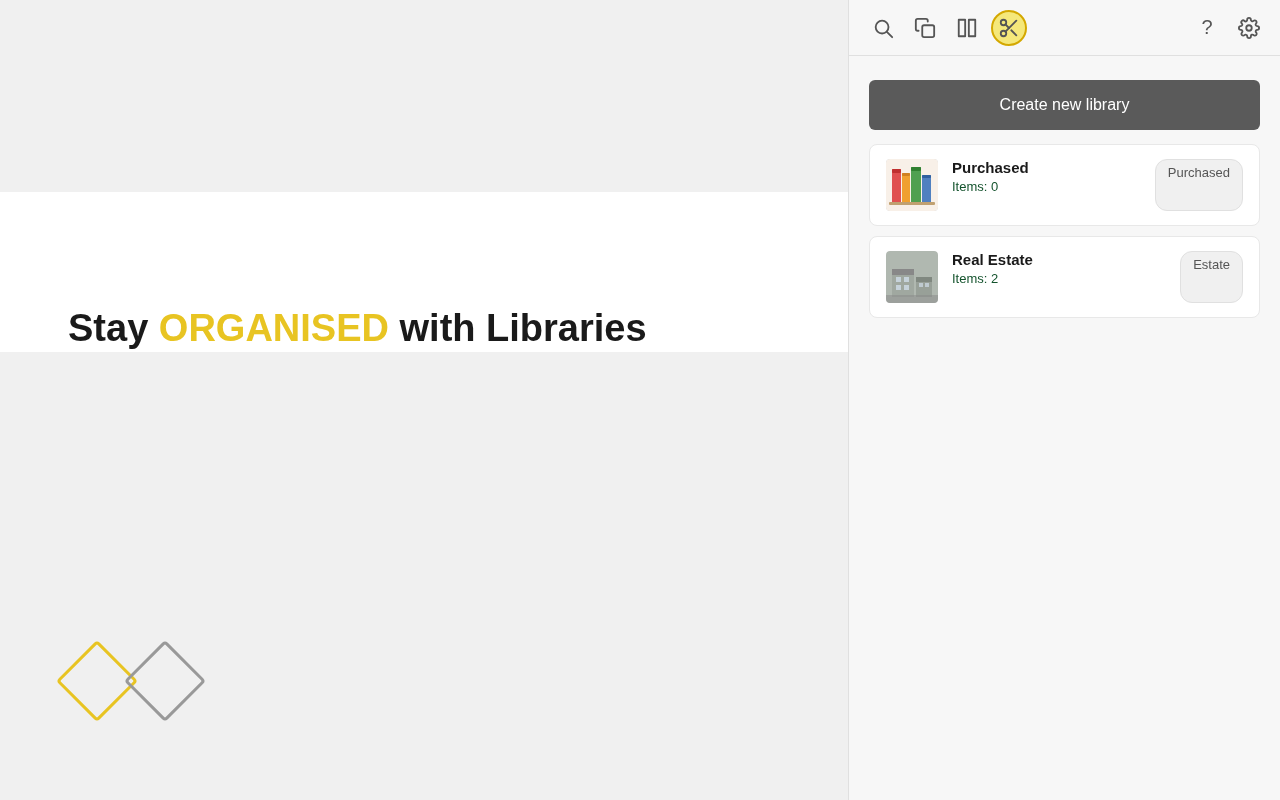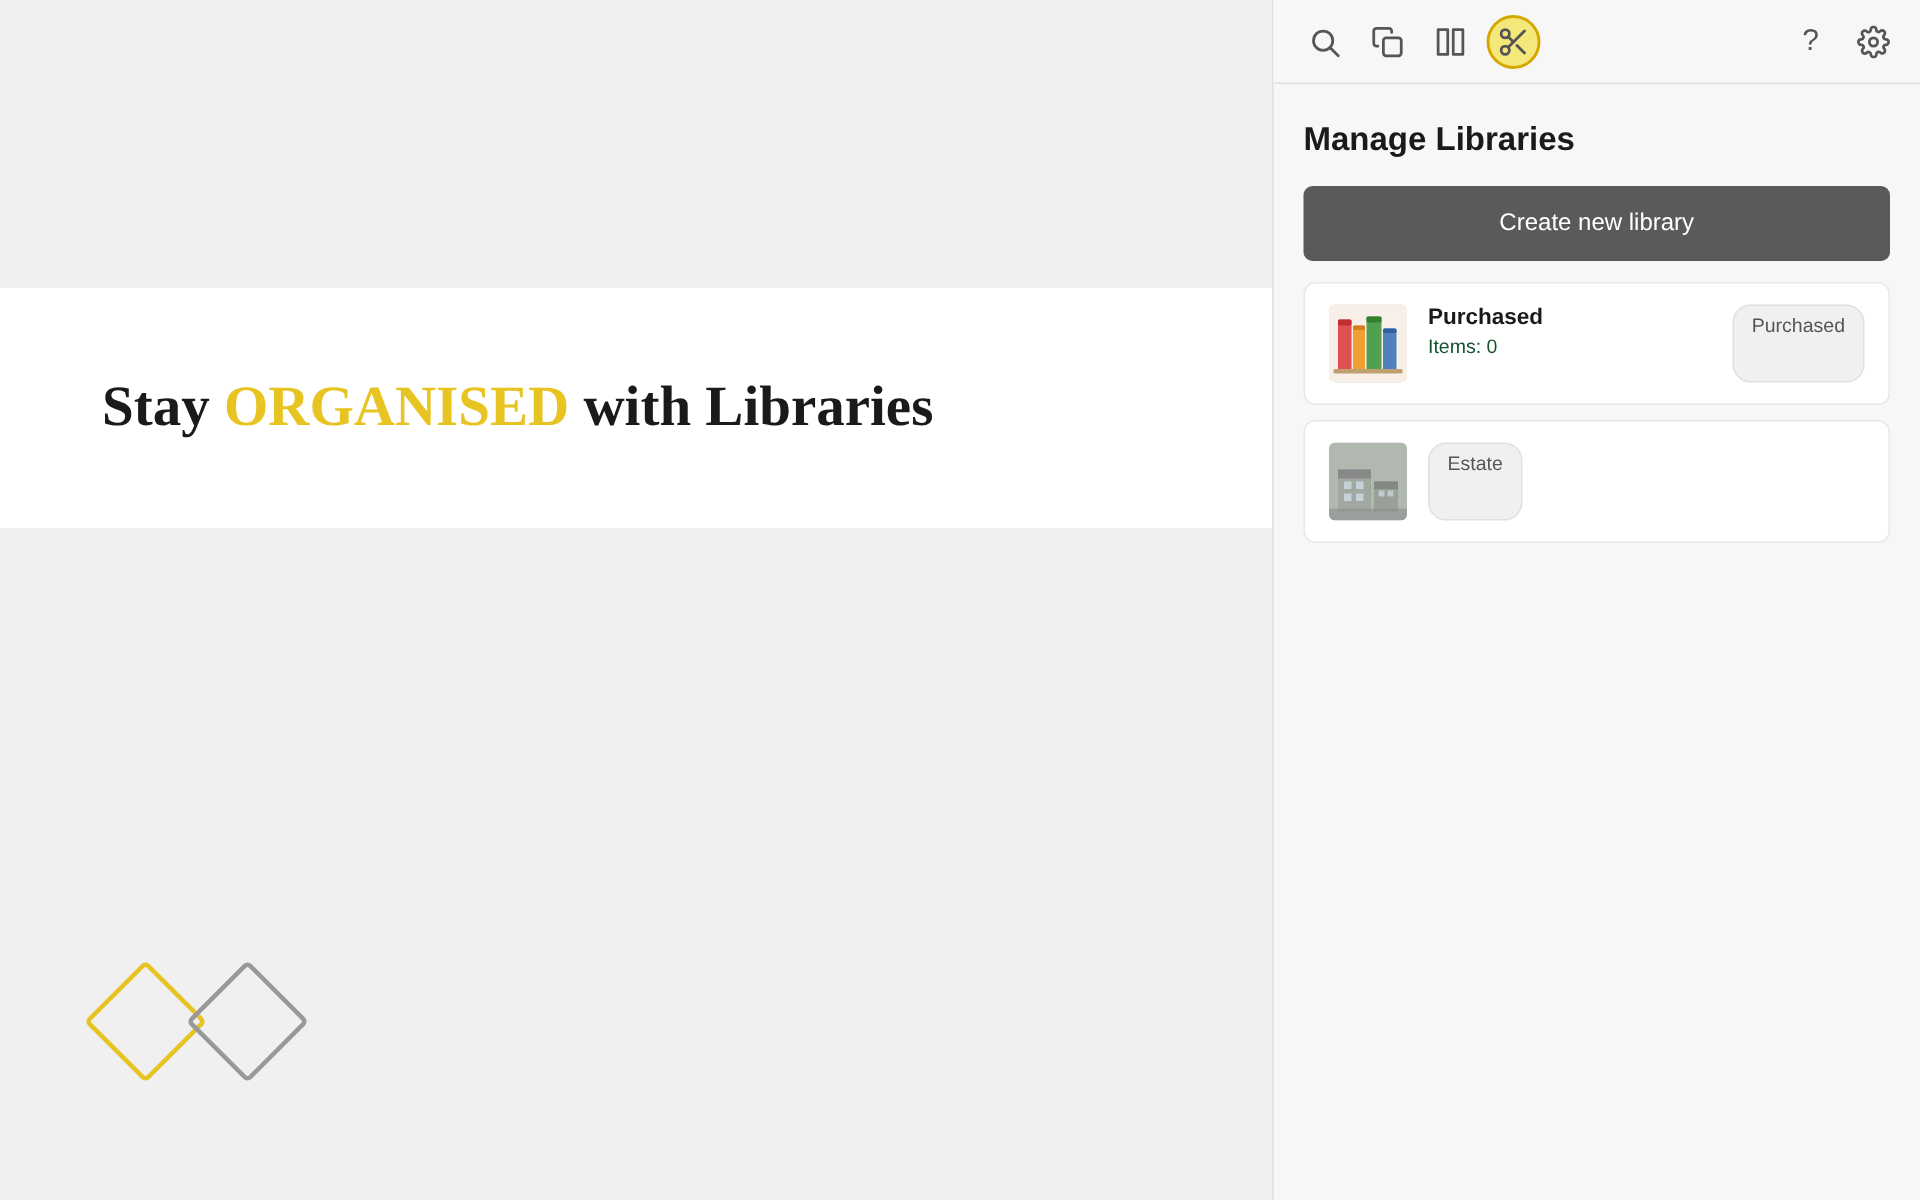--- a/index.html
+++ b/index.html
@@ -18,23 +18,22 @@
       width: 100%;
       height: 192px;
       background: #f0f0f0;
     }
 
     .left-middle {
       width: 100%;
       height: 160px;
       background: #ffffff;
       display: flex;
-      align-items: center;
+      align-items: flex-end;
       padding-left: 68px;
-      font-family: Liberation Serif, serif;
     }
 
     .headline {
       font-size: 38px;
       font-weight: 700;
       color: #1a1a1a;
       line-height: 1.2;
     }
 
     .headline-highlight {
@@ -318,21 +317,20 @@
       <button class="toolbar-settings">
         <svg class="icon-svg" viewBox="0 0 24 24" fill="none" stroke="#555" stroke-width="2" stroke-linecap="round" stroke-linejoin="round">
           <circle cx="12" cy="12" r="3"></circle>
           <path d="M19.4 15a1.65 1.65 0 0 0 .33 1.82l.06.06a2 2 0 1 1-2.83 2.83l-.06-.06a1.65 1.65 0 0 0-1.82-.33 1.65 1.65 0 0 0-1 1.51V21a2 2 0 0 1-4 0v-.09A1.65 1.65 0 0 0 9 19.4a1.65 1.65 0 0 0-1.82.33l-.06.06a2 2 0 1 1-2.83-2.83l.06-.06A1.65 1.65 0 0 0 4.68 15a1.65 1.65 0 0 0-1.51-1H3a2 2 0 0 1 0-4h.09A1.65 1.65 0 0 0 4.6 9a1.65 1.65 0 0 0-.33-1.82l-.06-.06a2 2 0 1 1 2.83-2.83l.06.06A1.65 1.65 0 0 0 9 4.68a1.65 1.65 0 0 0 1-1.51V3a2 2 0 0 1 4 0v.09a1.65 1.65 0 0 0 1 1.51 1.65 1.65 0 0 0 1.82-.33l.06-.06a2 2 0 1 1 2.83 2.83l-.06.06A1.65 1.65 0 0 0 19.4 9a1.65 1.65 0 0 0 1.51 1H21a2 2 0 0 1 0 4h-.09a1.65 1.65 0 0 0-1.51 1z"></path>
         </svg>
       </button>
     </div>
   </div>
 
   <div class="library-content">
-    <h2 class="manage-title">Manage Libraries</h2>
 
     <button class="create-btn">Create new library</button>
 
 
     
     <div class="library-item">
       <div class="library-thumbnail">
         <svg width="52" height="52" viewBox="0 0 52 52">
 
           <rect x="0" y="0" width="52" height="52" fill="#f8f0e8" rx="4"></rect>
@@ -373,16 +371,20 @@
           <rect x="10" y="26" width="5" height="5" fill="#d0dce8" opacity="0.8"></rect>
           <rect x="18" y="26" width="5" height="5" fill="#d0dce8" opacity="0.8"></rect>
           <rect x="10" y="34" width="5" height="5" fill="#d0dce8" opacity="0.8"></rect>
           <rect x="18" y="34" width="5" height="5" fill="#d0dce8" opacity="0.8"></rect>
           <rect x="33" y="32" width="4" height="4" fill="#d0dce8" opacity="0.7"></rect>
           <rect x="39" y="32" width="4" height="4" fill="#d0dce8" opacity="0.7"></rect>
 
           <rect x="0" y="44" width="52" height="8" fill="#888" opacity="0.5"></rect>
         </svg>
       </div>
+      <div class="library-info">
+        <div class="library-name">Real Estate</div>
+        <div class="library-count">Items: 2</div>
+      </div>
       <div class="library-badge">Estate</div>
     </div>
   </div>
 </div>
 
 </body></html>

